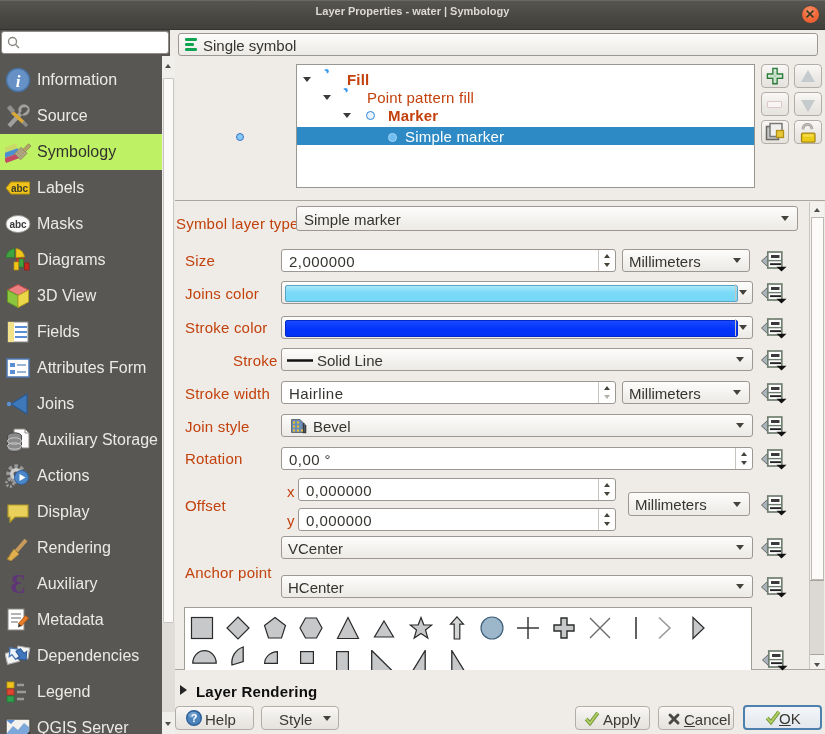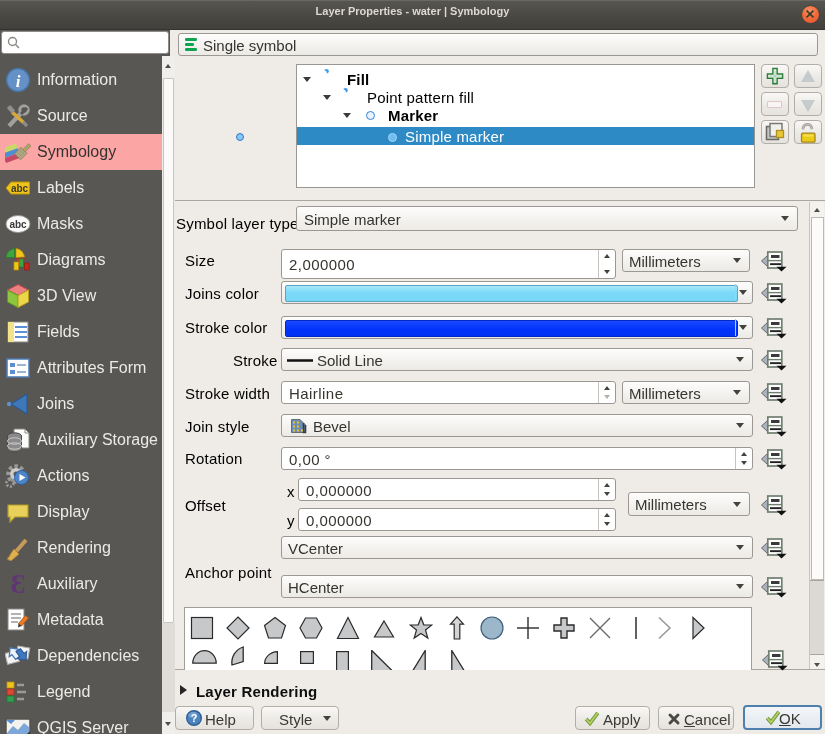--- a/index.html
+++ b/index.html
@@ -1,19 +1,19 @@
 <!DOCTYPE html>
 <html><head>
 <meta charset="utf-8">
 <style>
   html,body{margin:0;padding:0;}
   body{width:825px;height:734px;overflow:hidden;background:#efece7;
        font-family:"Liberation Sans",sans-serif;position:relative;}
   .abs{position:absolute;}
-  .lbl{position:absolute;font-size:15px;color:#000000;white-space:nowrap;letter-spacing:0.2px;}
+  .lbl{position:absolute;font-size:15px;color:#c2410c;white-space:nowrap;letter-spacing:0.2px;}
   .in{position:absolute;background:#fff;border:1px solid #9c9792;border-radius:3px;
       font-size:15px;color:#36342f;box-sizing:border-box;}
   .in span{position:absolute;left:7px;top:50%;transform:translateY(-50%);white-space:nowrap;letter-spacing:0.45px;}
   .cb{position:absolute;background:linear-gradient(#fdfdfc,#f3f1ee 60%,#eceae6);
       border:1px solid #9c9792;border-radius:3px;font-size:15px;color:#36342f;box-sizing:border-box;}
   .cb span{position:absolute;top:50%;transform:translateY(-50%);white-space:nowrap;}
   .carr{position:absolute;width:0;height:0;border-left:4.5px solid transparent;
         border-right:4.5px solid transparent;border-top:5.5px solid #45423c;top:50%;margin-top:-2.5px;}
   .spin{position:absolute;right:0;top:0;bottom:0;width:16px;border-left:1px solid #c8c4bf;}
   .tup{position:absolute;width:0;height:0;border-left:3.5px solid transparent;
@@ -58,21 +58,21 @@
       <svg width="26" height="26" viewBox="0 0 26 26">
         <path d="M4 23 L17 9" stroke="#a0a0a0" stroke-width="4.2"></path>
         <circle cx="19" cy="7" r="4.2" fill="none" stroke="#a0a0a0" stroke-width="3"></circle>
         <path d="M16 11 l6 -6" stroke="#575550" stroke-width="3"></path>
         <path d="M7 9 L19 20" stroke="#d8a838" stroke-width="3.6"></path>
         <path d="M3.5 3.5 L8.5 9" stroke="#909090" stroke-width="4.6"></path>
         <path d="M18 19 l4 4" stroke="#8a8a8a" stroke-width="3.4"></path>
       </svg>
       <div class="txt" style="">Source</div>
     </div>
-    <div class="sideitem" style="top:134px;background:#fca5a5;">
+    <div class="sideitem" style="top:134px;background:#bef264;">
       <svg width="26" height="26" viewBox="0 0 26 26">
         <g transform="rotate(-20 8 14)">
           <rect x="-2" y="6" width="16" height="5" fill="#c9d967"></rect>
           <rect x="-2" y="11" width="16" height="5" fill="#4d8fd0"></rect>
           <rect x="-2" y="16" width="16" height="5" fill="#c64a66"></rect>
         </g>
         <g transform="rotate(45 16 14)">
           <rect x="12" y="10" width="8.5" height="9" fill="#b3a984" stroke="#8a8060" stroke-width="0.8"></rect>
           <rect x="14.8" y="2" width="3.4" height="8.5" fill="#b5a269" stroke="#8a8060" stroke-width="0.7"></rect>
           <path d="M13 13 h7 M13 16 h7 M14.5 10.5 v8 M17.5 10.5 v8" stroke="#9a906a" stroke-width="0.6"></path>
@@ -314,21 +314,21 @@
   <div class="tdn" style="border-top-color:#504d48;bottom:2px;"></div>
 </div>
 
 <div id="form">
     <div class="lbl" style="left:176px;top:215px;">Symbol layer type</div>
     <div class="cb" style="left:296px;top:206px;width:502px;height:25px;">
       <span style="left:7px;">Simple marker</span>
       <div class="carr" style="right:8px;"></div>
     </div>
     <div class="lbl" style="left:185px;top:252px;">Size</div>
-    <div class="in" style="left:281px;top:249px;width:335px;height:30px;">
+    <div class="in" style="left:281px;top:249px;width:335px;height:23px;">
       <span>2,000000</span>
       <div class="spin">
         <div class="tup"></div>
         <div class="tdn" style=""></div>
       </div>
     </div>
     <div class="cb" style="left:622px;top:249px;width:128px;height:23px;">
       <span style="left:6px;">Millimeters</span>
       <div class="carr" style="right:8px;"></div>
     </div>

